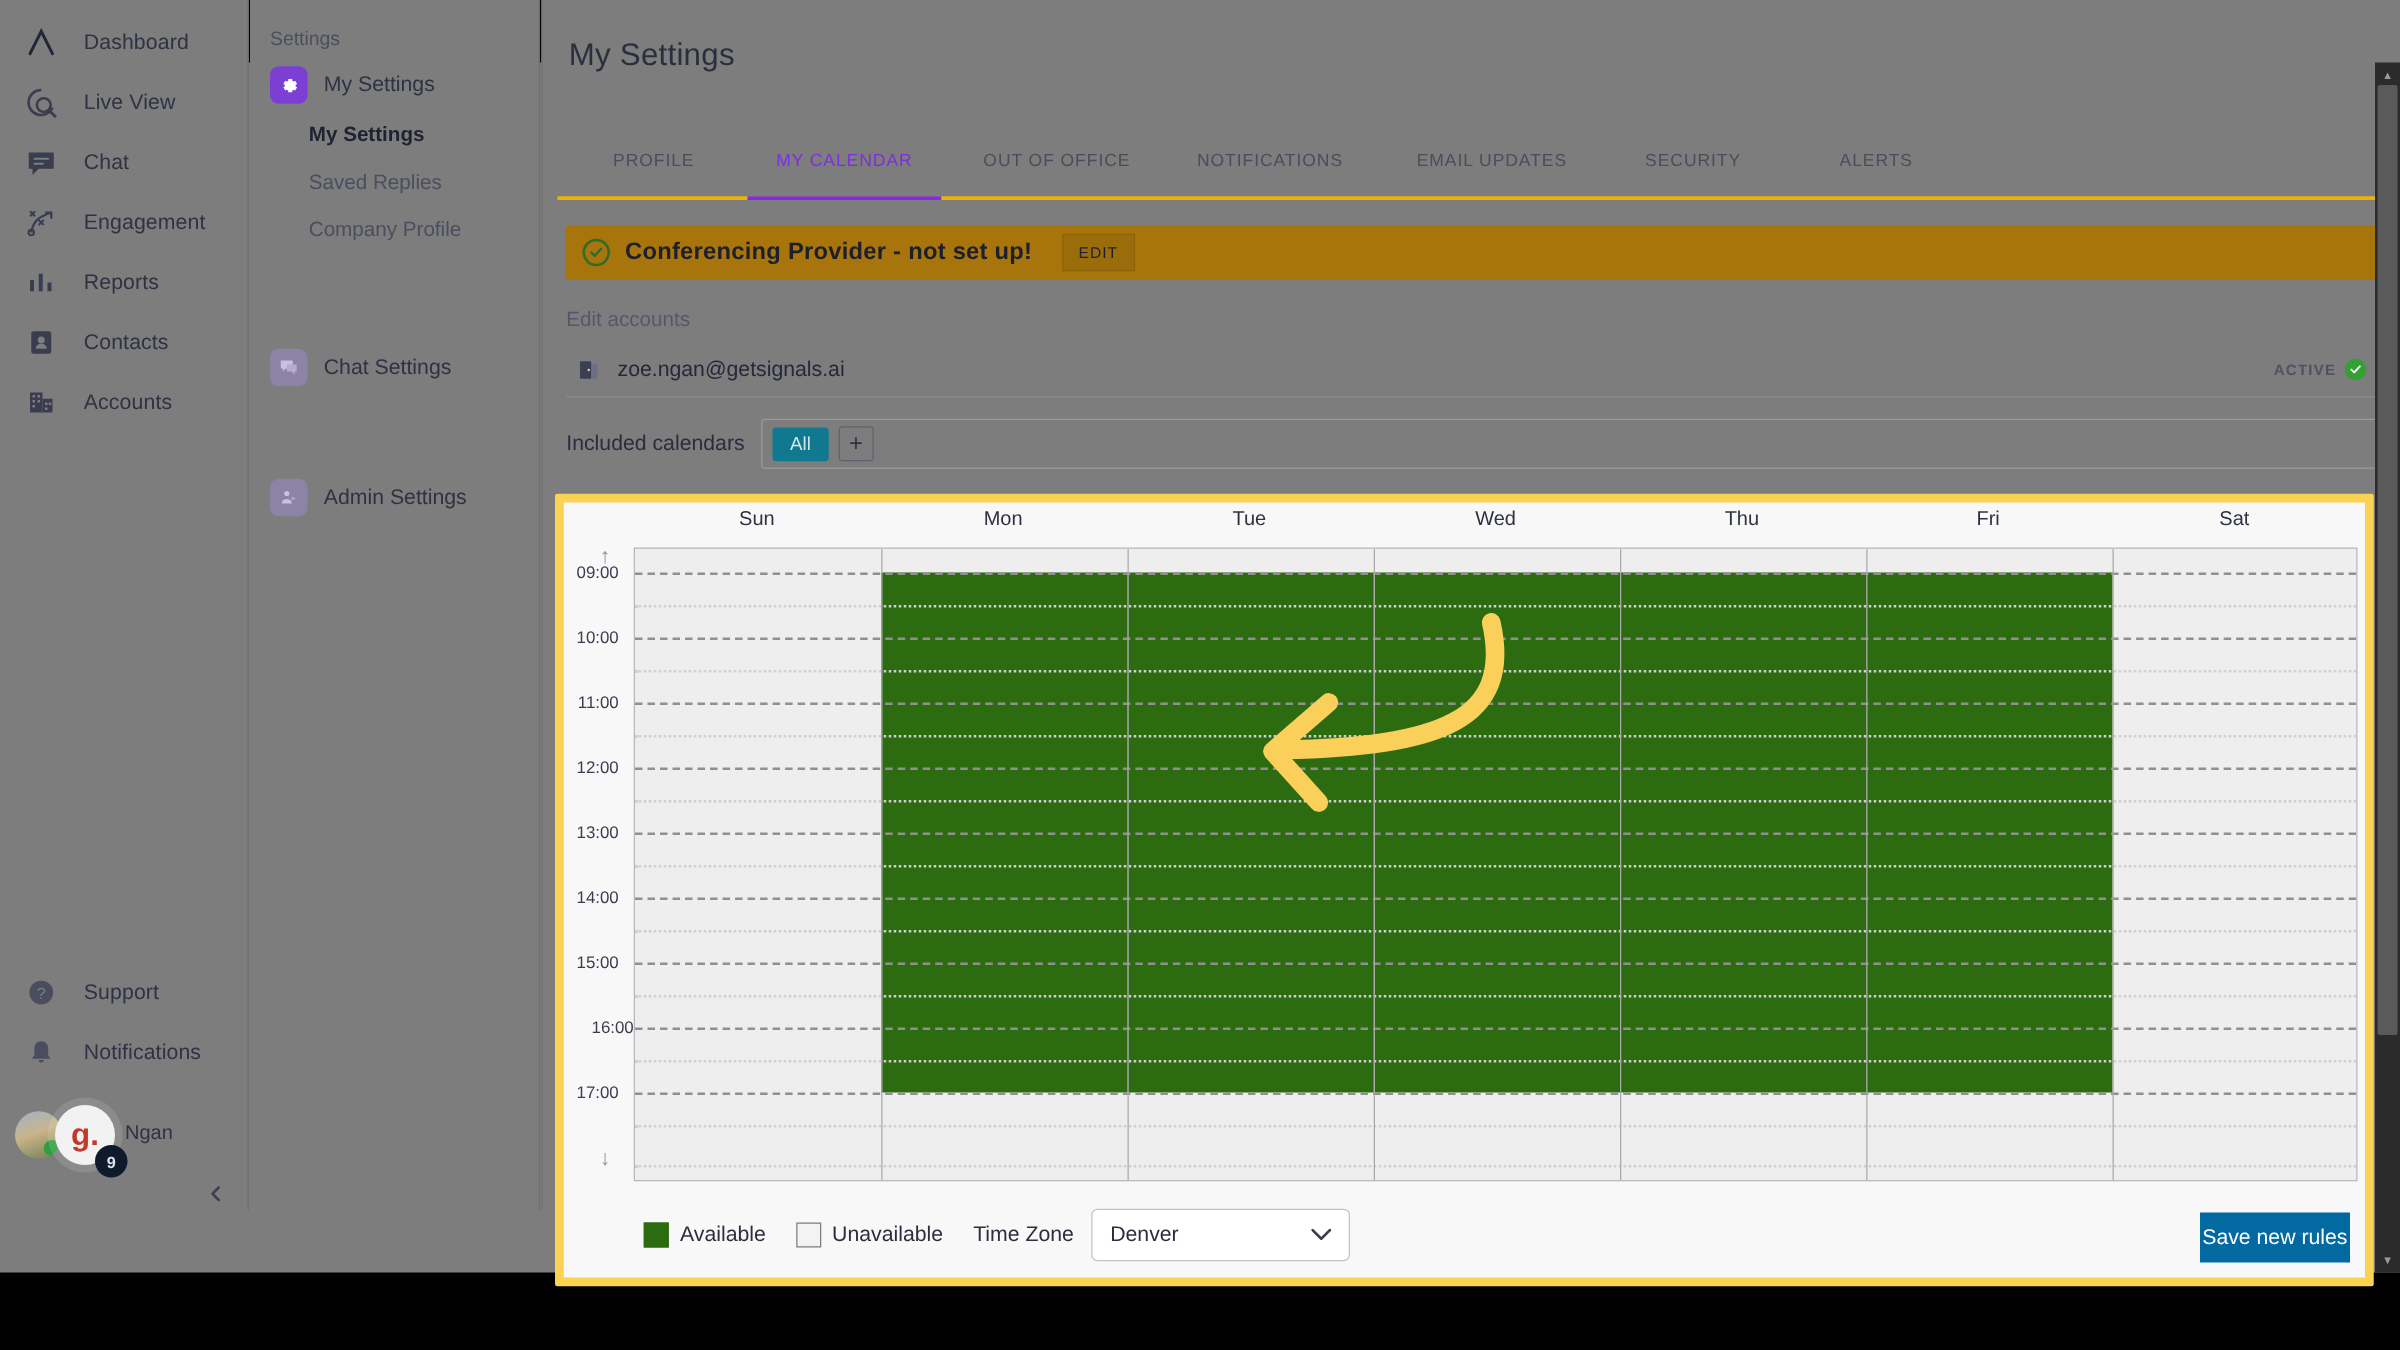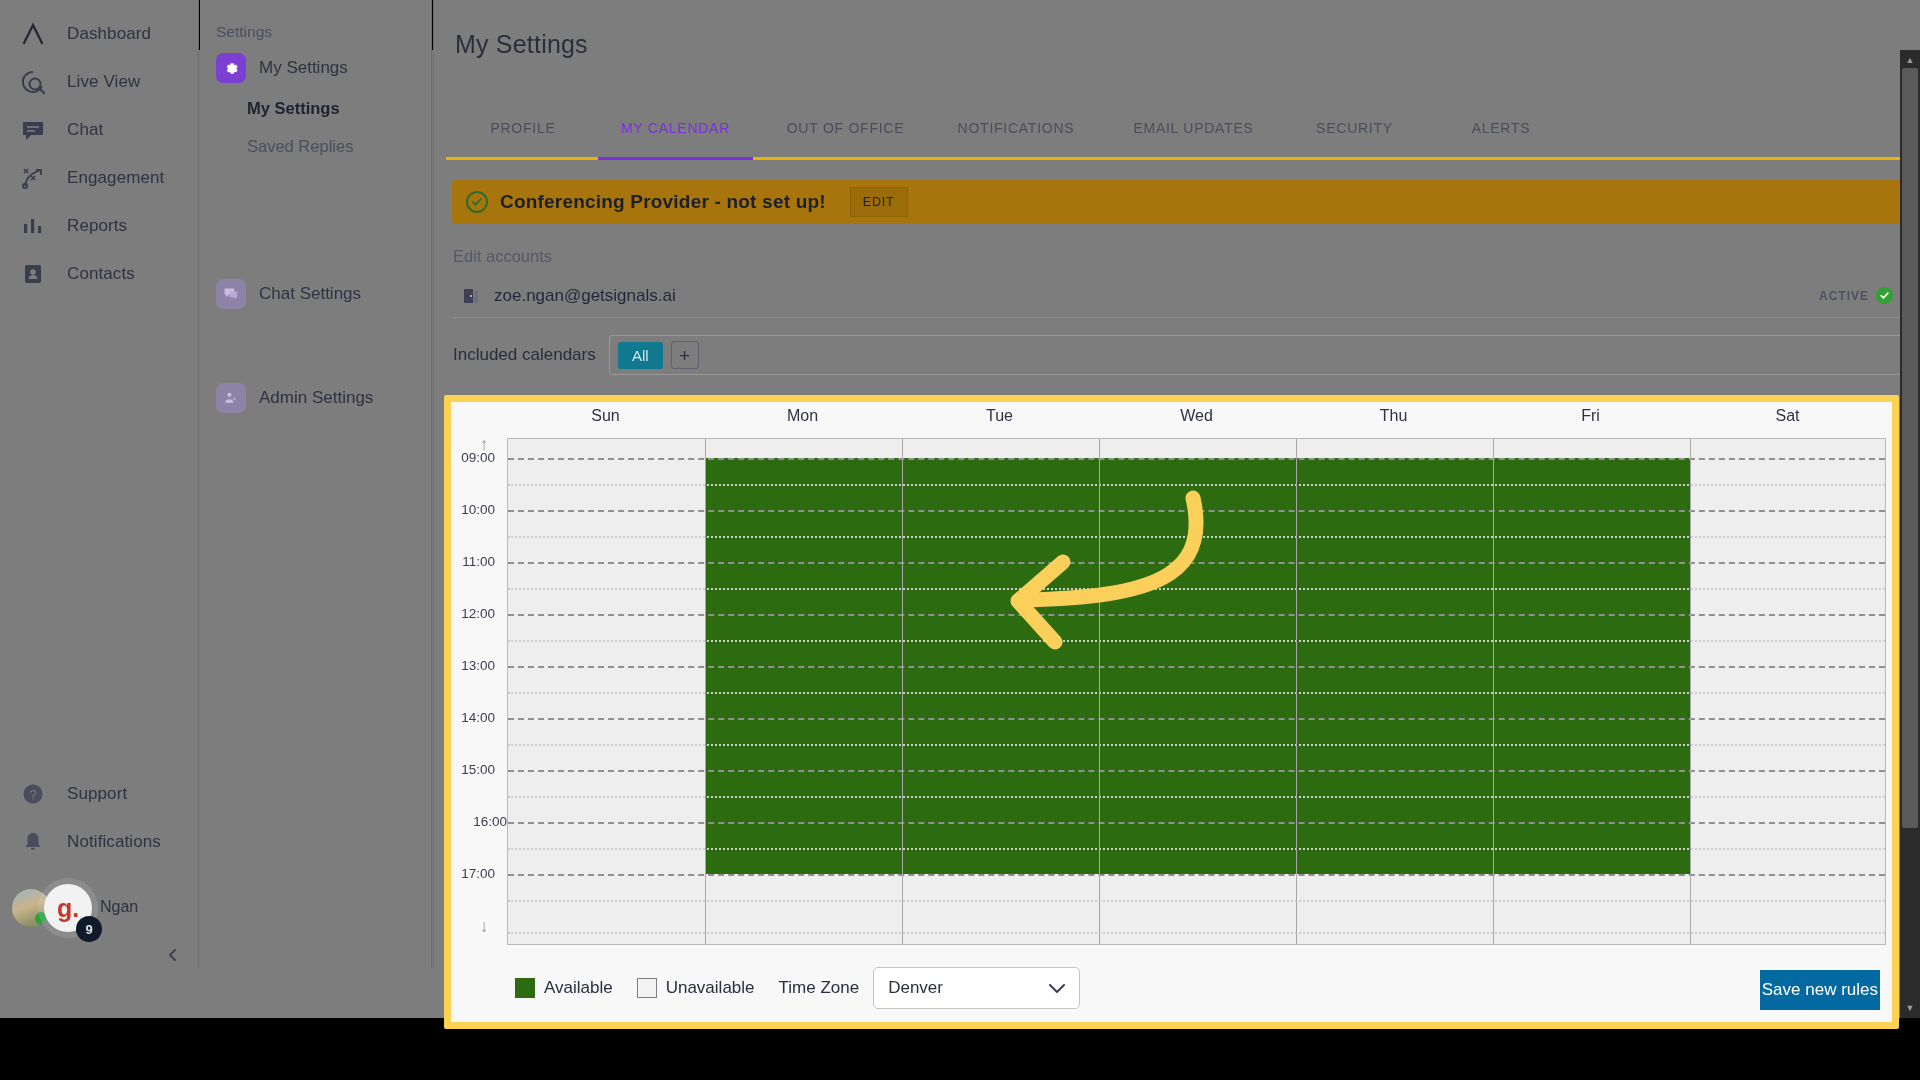--- a/index.html
+++ b/index.html
@@ -382,20 +382,37 @@
       <span class="nav-ico">
         <svg width="26" height="26" viewBox="0 0 26 26">
           <rect x="5" y="4" width="16" height="18" rx="2" fill="#3a3d4e"></rect>
           <circle cx="13" cy="11" r="2.8" fill="#7d7d7d"></circle>
           <path d="M8.5 18 a4.5 4 0 0 1 9 0z" fill="#7d7d7d"></path>
         </svg>
       </span>
       <span class="nav-label">Contacts</span>
     </div>
 
+    <div class="nav-item" style="top:298px">
+      <span class="nav-ico">
+        <svg width="26" height="26" viewBox="0 0 26 26">
+          <rect x="4" y="5" width="10" height="16" fill="#3a3d4e"></rect>
+          <rect x="14" y="10" width="8" height="11" fill="#3a3d4e"></rect>
+          <rect x="6" y="7" width="2" height="2" fill="#7d7d7d"></rect>
+          <rect x="10" y="7" width="2" height="2" fill="#7d7d7d"></rect>
+          <rect x="6" y="11" width="2" height="2" fill="#7d7d7d"></rect>
+          <rect x="10" y="11" width="2" height="2" fill="#7d7d7d"></rect>
+          <rect x="6" y="15" width="2" height="2" fill="#7d7d7d"></rect>
+          <rect x="16" y="13" width="2" height="2" fill="#7d7d7d"></rect>
+          <rect x="19" y="13" width="2" height="2" fill="#7d7d7d"></rect>
+          <rect x="16" y="17" width="2" height="2" fill="#7d7d7d"></rect>
+        </svg>
+      </span>
+      <span class="nav-label">Accounts</span>
+    </div>
 
     <div class="nav-item" id="support-item" style="top:770px">
       <span class="nav-ico">
         <svg width="26" height="26" viewBox="0 0 26 26">
           <circle cx="13" cy="13" r="9.5" fill="#4a4d5e"></circle>
           <text x="13" y="18" font-size="13" fill="#7d7d7d" text-anchor="middle" font-family="Liberation Sans">?</text>
         </svg>
       </span>
       <span class="nav-label">Support</span>
     </div>
@@ -435,20 +452,23 @@
         </svg>
       </span>
       <span class="sub-label">My Settings</span>
     </div>
 
     <div class="sub-child sel" style="top:90px">
       <span class="t">My Settings</span>
     </div>
     <div class="sub-child" style="top:128px">
       <span class="t">Saved Replies</span>
+    </div>
+    <div class="sub-child" style="top:166px">
+      <span class="t">Company Profile</span>
     </div>
 
     <div class="sub-item" style="top:274px">
       <span class="sub-badge dim">
         <svg width="16" height="16" viewBox="0 0 20 20">
           <path d="M2 3 h12 v8 h-7 l-3 3 v-3 h-2 z" fill="#cbbfe0"></path>
           <path d="M8 7 h10 v7 h-2 v3 l-3-3 h-5 z" fill="#b9a9d4"></path>
         </svg>
       </span>
       <span class="sub-label">Chat Settings</span>

